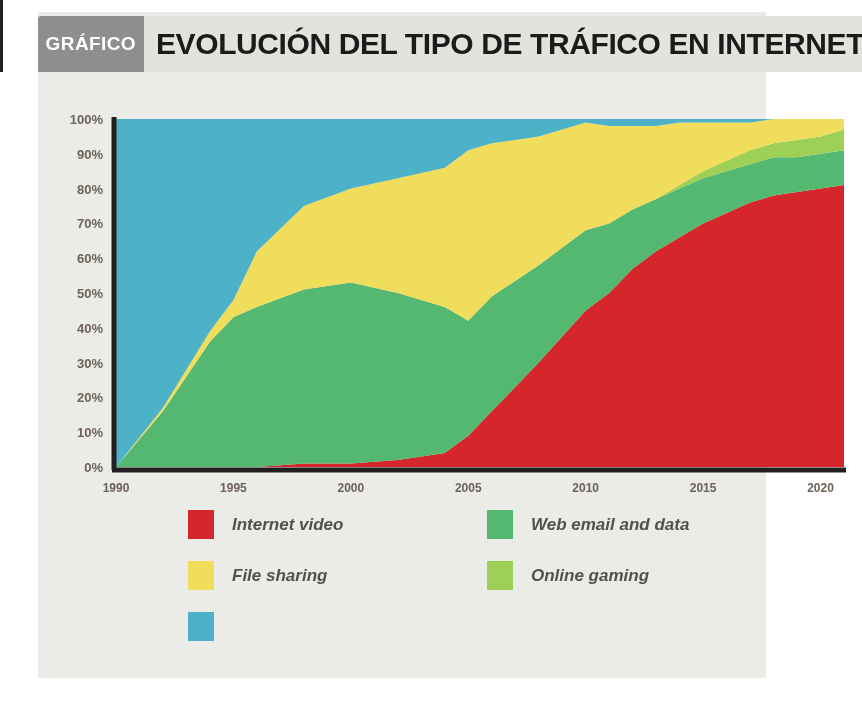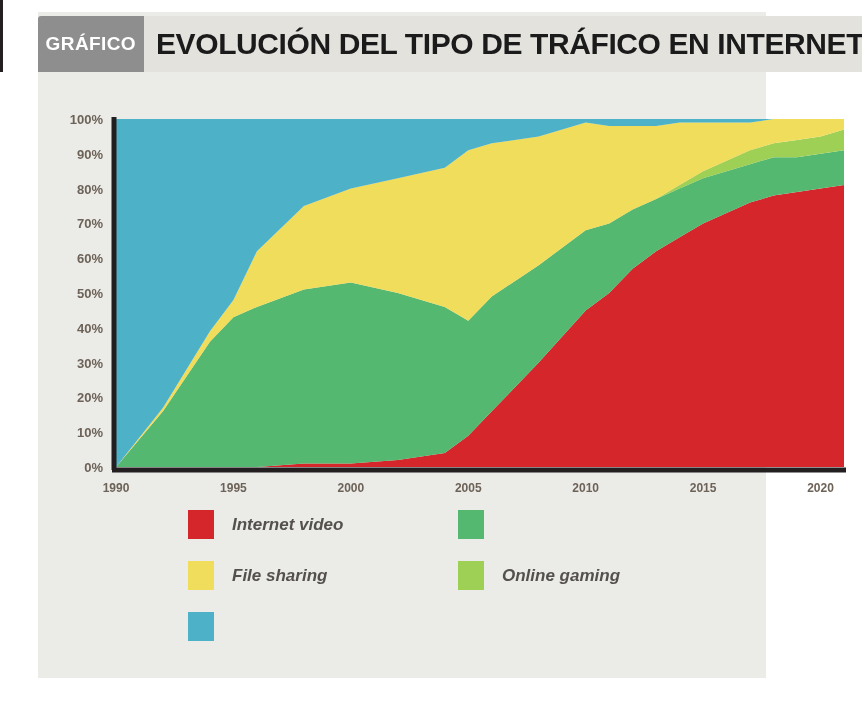--- a/index.html
+++ b/index.html
@@ -83,20 +83,21 @@
     fill: #6d6257;
   }
   #legend {
     position: absolute;
     left: 150px; top: 498px;
     width: 620px;
   }
   .legend-row {
     display: flex;
     margin-bottom: 22px;
+    gap: 29px;
   }
   .legend-col {
     display: flex;
     align-items: center;
     width: 270px;
   }
   .legend-swatch {
     width: 26px;
     height: 29px;
     flex: 0 0 auto;
@@ -161,20 +162,21 @@
   </div>
 
   <div id="legend">
     <div class="legend-row">
       <div class="legend-col">
         <span class="legend-swatch" style="background: rgb(213, 38, 44);"></span>
         <span class="legend-text">Internet video</span>
       </div>
       <div class="legend-col">
         <span class="legend-swatch" style="background: rgb(84, 184, 112);"></span>
+        <span class="legend-text">Web email and data</span>
       </div>
     </div>
     <div class="legend-row">
       <div class="legend-col">
         <span class="legend-swatch" style="background: rgb(240, 221, 92);"></span>
         <span class="legend-text">File sharing</span>
       </div>
       <div class="legend-col">
         <span class="legend-swatch" style="background: rgb(158, 208, 85);"></span>
         <span class="legend-text">Online gaming</span>

